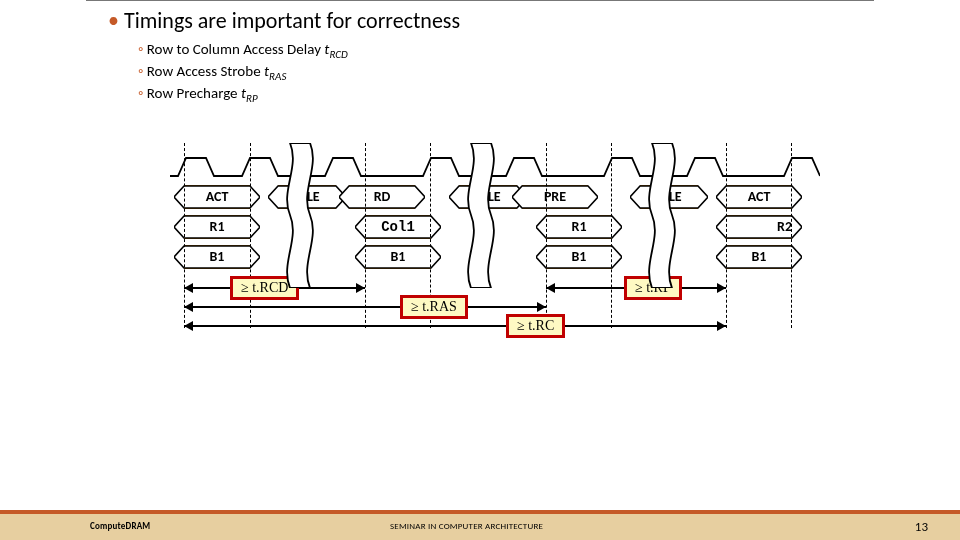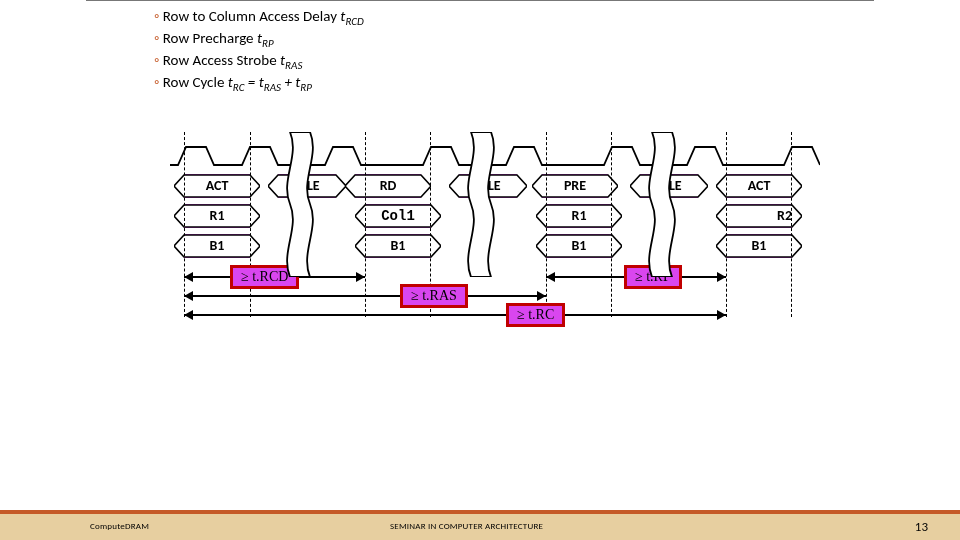--- a/index.html
+++ b/index.html
@@ -3,102 +3,102 @@
 <meta charset="utf-8">
 <style>
   html, body { margin: 0; padding: 0; width: 960px; height: 540px; font-family: Calibri, Arial, sans-serif; background: #fff; overflow: hidden; }
   .slide { position: relative; width: 960px; height: 540px; }
   .title { font-size: 42px; font-weight: 300; margin: 10px 0 4px 86px; }
   .title-rule { margin: 0 86px 6px 86px; border: 0; border-top: 1px solid #777; }
   .bullets { margin-left: 108px; font-size: 19px; }
   .bullets .top { margin: 2px 0 6px 0; font-size: 22px; }
   .bullets .top::before { content: "• "; color: #c55a28; }
   .bullets ul { list-style: none; margin: 0 0 0 30px; padding: 0; }
-  .bullets li { font-size: 15px; margin: 1px 16px; }
+  .bullets li { font-size: 15px; margin: 1px 0; }
   .bullets li::before { content: "◦ "; color: #c55a28; }
   .sub { font-size: 11px; vertical-align: sub; font-style: italic; }
   .ital { font-style: italic; }
 
   .diagram { position: relative; margin: 8px 0 0 170px; width: 650px; height: 225px; }
   .dia-labels { position: absolute; left: -54px; top: 39px; text-align: right; font-weight: 600; font-size: 15px; }
   .dia-labels div { height: 30px; line-height: 30px; }
 
   
   .clk-row { position: absolute; left: 0; top: 39px; width: 650px; height: 30px; }
   .clk-path { stroke: #000; stroke-width: 1.8; fill: none; }
 
   
   .bus-row { position: absolute; left: 0; width: 650px; height: 30px; }
   .bus-row.cmd  { top: 69px; }
   .bus-row.addr { top: 99px; }
   .bus-row.bank { top: 129px; }
-  .cell { position: absolute; top: 3px; height: 24px; text-align: center; line-height: 24px; font-size: 14px; font-weight: 600; background: #d946ef; }
+  .cell { position: absolute; top: 3px; height: 24px; text-align: center; line-height: 24px; font-size: 14px; font-weight: 600; background: #a16207; }
   .cell svg { position: absolute; left: -10px; top: 0; width: calc(100% + 20px); height: 24px; }
   .cell .hex { stroke: #000; stroke-width: 1.6; fill: #fff; }
   .cell .txt { position: relative; z-index: 2; }
 
   
   .vline { position: absolute; top: 30px; height: 185px; border-left: 1.8px dashed #000; }
 
   
   .skip { position: absolute; top: 30px; width: 28px; height: 145px; z-index: 5; }
   .skip svg { width: 100%; height: 100%; }
   .skip path { stroke: #000; stroke-width: 1.8; fill: #fff; }
 
   
-  .tbox { position: absolute; border: 3px solid #c00000; padding: 1px 8px; font-size: 14px; font-family: 'Cambria Math', serif; white-space: nowrap; background: #d946ef; }
+  .tbox { position: absolute; border: 3px solid #c00000; padding: 1px 8px; font-size: 14px; font-family: 'Cambria Math', serif; white-space: nowrap; background: #fef9c3; }
   .arrow { position: absolute; height: 2px; background: #000; }
   .arrow::before, .arrow::after { content: ""; position: absolute; top: -4px; width: 0; height: 0; border-top: 5px solid transparent; border-bottom: 5px solid transparent; }
   .arrow::before { left: 0; border-right: 9px solid #000; }
   .arrow::after  { right: 0; border-left: 9px solid #000; }
 
   .footer { position: absolute; left: 0; bottom: 0; width: 960px; }
   .foot-bar1 { height: 4px; background: #c55a28; }
   .foot-bar2 { height: 26px; background: #e7cfa0; position: relative; }
-  .foot-left { position: absolute; left: 90px; top: 6px; font-size: 9px; letter-spacing: 0.2px; }
+  .foot-left { position: absolute; left: 90px; top: 6px; font-size: 9px; letter-spacing: 0.2px; font-weight: bold; }
   .foot-mid  { position: absolute; left: 390px; top: 6px; font-size: 9px; letter-spacing: 0.2px; }
   .foot-right{ position: absolute; right: 32px; top: 5px; font-size: 13px; }
 </style>
 </head>
 <body>
 
 <div class="slide">
   <hr class="title-rule">
 
   <div class="bullets">
+    <div class="top">Timings are important for correctness</div>
     <ul id="sub-list">
         <li>Row to Column Access Delay <span class="ital">t</span><span class="sub">RCD</span></li>
+        <li>Row Access Strobe <span class="ital">t</span><span class="sub">RAS</span></li>
         <li>Row Precharge <span class="ital">t</span><span class="sub">RP</span></li>
-        <li>Row Access Strobe <span class="ital">t</span><span class="sub">RAS</span></li>
-        <li>Row Cycle <span class="ital">t</span><span class="sub">RC</span><span class="ital"> = t</span><span class="sub">RAS</span><span class="ital"> + t</span><span class="sub">RP</span></li>
       </ul>
   </div>
 
   <div class="diagram">
 
     <div class="clk-row">
       <svg width="650" height="30">
           <path class="clk-path" d="M0,24 L8,24 L16,6 L36,6 L44,24 L72,24 L80,6 L100,6 L108,24 L155,24 L163,6 L183,6 L191,24 L253,24 L261,6 L281,6 L289,24 L336,24 L344,6 L364,6 L372,24 L434,24 L442,6 L462,6 L470,24 L517,24 L525,6 L545,6 L553,24 L614,24 L622,6 L642,6 L650,24"></path>
         </svg>
     </div>
 
     <div class="bus-row cmd" id="row-cmd">
         <div class="cell" style="left: 14px; width: 66px;"><svg viewBox="0 0 86 24" preserveAspectRatio="none">
             <polygon class="hex" points="0,12 10,1 76,1 86,12 76,23 10,23"></polygon>
           </svg><span class="txt">ACT</span></div>
         <div class="cell" style="left: 108px; width: 58px;"><svg viewBox="0 0 78 24" preserveAspectRatio="none">
             <polygon class="hex" points="0,12 10,1 68,1 78,12 68,23 10,23"></polygon>
           </svg><span class="txt">IDLE</span></div>
-        <div class="cell" style="left: 185px; width: 66px;"><svg viewBox="0 0 86 24" preserveAspectRatio="none">
+        <div class="cell" style="left: 179px; width: 66px;"><svg viewBox="0 0 86 24" preserveAspectRatio="none">
             <polygon class="hex" points="0,12 10,1 76,1 86,12 76,23 10,23"></polygon>
           </svg><span class="txt">RD</span></div>
         <div class="cell" style="left: 289px; width: 58px;"><svg viewBox="0 0 78 24" preserveAspectRatio="none">
             <polygon class="hex" points="0,12 10,1 68,1 78,12 68,23 10,23"></polygon>
           </svg><span class="txt">IDLE</span></div>
-        <div class="cell" style="left: 372px; width: 66px;"><svg viewBox="0 0 86 24" preserveAspectRatio="none">
+        <div class="cell" style="left: 352px; width: 66px;"><svg viewBox="0 0 86 24" preserveAspectRatio="none">
             <polygon class="hex" points="0,12 10,1 76,1 86,12 76,23 10,23"></polygon>
           </svg><span class="txt">PRE</span></div>
         <div class="cell" style="left: 470px; width: 58px;"><svg viewBox="0 0 78 24" preserveAspectRatio="none">
             <polygon class="hex" points="0,12 10,1 68,1 78,12 68,23 10,23"></polygon>
           </svg><span class="txt">IDLE</span></div>
         <div class="cell" style="left: 556px; width: 66px;"><svg viewBox="0 0 86 24" preserveAspectRatio="none">
             <polygon class="hex" points="0,12 10,1 76,1 86,12 76,23 10,23"></polygon>
           </svg><span class="txt">ACT</span></div>
       </div>
     <div class="bus-row addr" id="row-addr">

